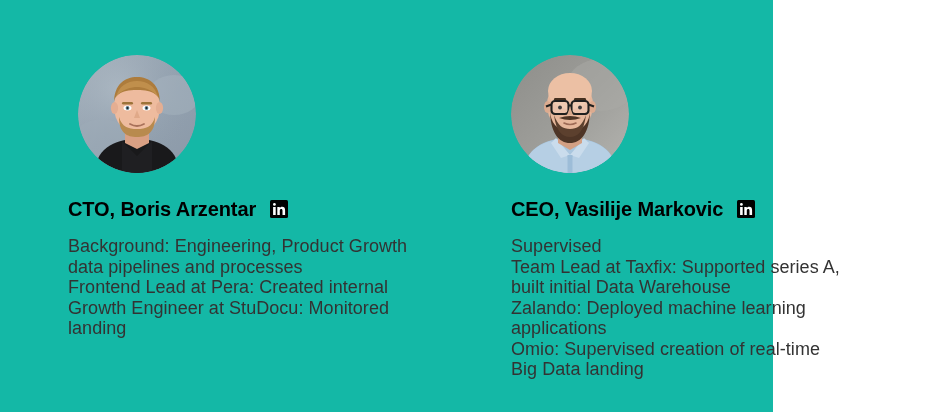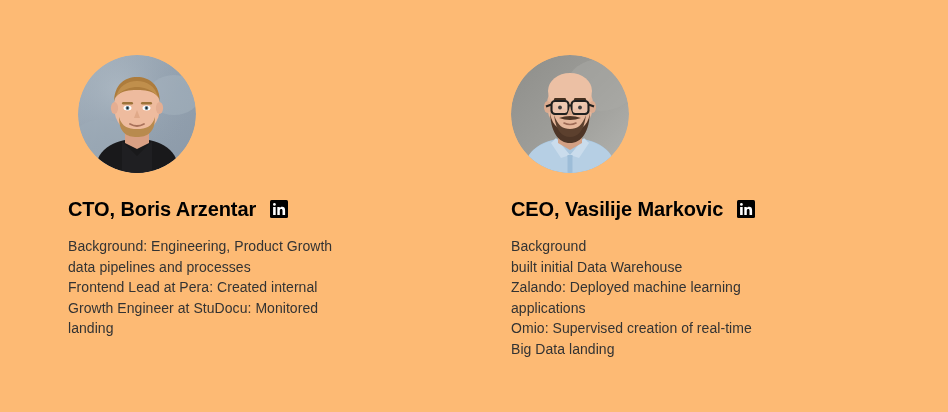--- a/index.html
+++ b/index.html
@@ -10,23 +10,23 @@
   body {
     width: 948px;
     height: 412px;
     font-family: "Liberation Sans", sans-serif;
     -webkit-font-smoothing: antialiased;
     overflow: hidden;
   }
 
   .team-section {
     position: relative;
-    width: 948px;
+    width: 773px;
     height: 412px;
-    background: #fdba74;
+    background: #14b8a6;
   }
 
   .profile-card {
     position: absolute;
     top: 0;
     width: 400px;
   }
   .profile-card.left  { left: 68px; }
   .profile-card.right { left: 511px; }
 
@@ -68,21 +68,21 @@
     flex: 0 0 18px;
   }
   .linkedin-icon svg { display: block; width: 18px; height: 18px; }
 
   
   .bio {
     position: absolute;
     top: 236px;
     left: 0;
     width: 352px;
-    font-size: 14px;
+    font-size: 18px;
     line-height: 20.5px;
     color: #333333;
     letter-spacing: 0.05px;
   }
   .bio-line { display: block; }
 </style>
 </head>
 <body>
 
 <div class="team-section">
@@ -228,21 +228,22 @@
         <svg viewBox="0 0 18 18" xmlns="http://www.w3.org/2000/svg">
           <rect x="0" y="0" width="18" height="18" rx="1.5" fill="#000000"></rect>
           <rect x="3.1" y="7" width="2.6" height="8" fill="#ffffff"></rect>
           <rect x="3.0" y="3.0" width="2.8" height="2.8" rx="1.4" fill="#ffffff"></rect>
           <path d="M7.3 7 h2.5 v1.1 c0.5 -0.85 1.4 -1.3 2.4 -1.3 c1.9 0 2.9 1.15 2.9 3.4 V15 h-2.6 v-4.2 c0 -1.1 -0.4 -1.7 -1.3 -1.7 c-0.85 0 -1.4 0.6 -1.4 1.75 V15 H7.3 Z" fill="#ffffff"></path>
         </svg>
       </a>
     </div>
 
     <div class="bio">
-      <span class="bio-line">Background</span>
+      <span class="bio-line">Supervised</span>
+      <span class="bio-line">Team Lead at Taxfix: Supported series A,</span>
       <span class="bio-line">built initial Data Warehouse</span>
       <span class="bio-line">Zalando: Deployed machine learning</span>
       <span class="bio-line">applications</span>
       <span class="bio-line">Omio: Supervised creation of real-time</span>
       <span class="bio-line">Big Data landing</span>
     </div>
   </div>
 
 </div>
 

